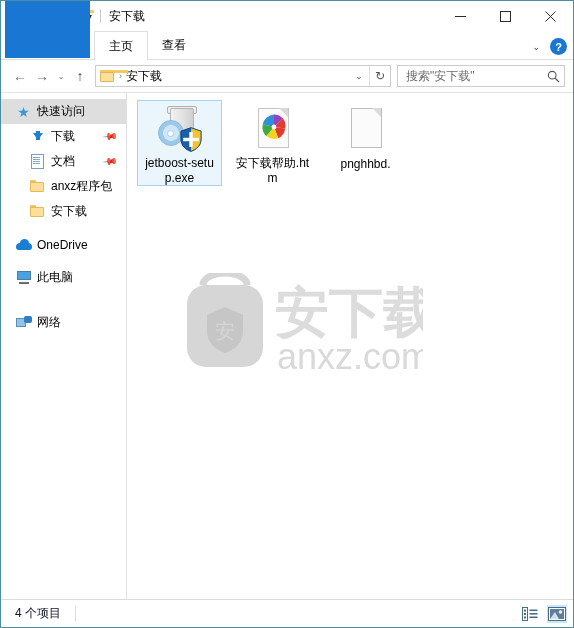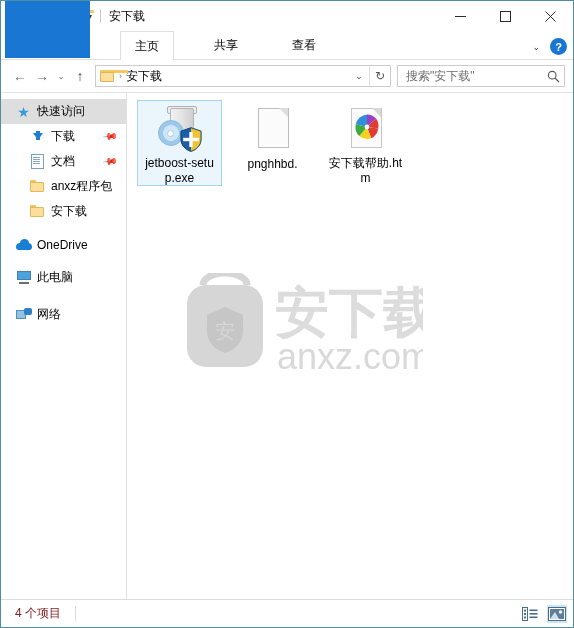--- a/index.html
+++ b/index.html
@@ -108,21 +108,20 @@
 
   
   .ribbon {
     height: 28px;
     min-height: 28px;
     display: flex;
     align-items: flex-end;
     background: #ffffff;
     position: relative;
     border-bottom: 1px solid #dfdfdf;
-    gap: 26px;
   }
   .tab {
     height: 28px;
     padding: 0 14px;
     display: flex;
     align-items: center;
     font-size: 12px;
     color: #000;
     box-sizing: border-box;
     white-space: nowrap;
@@ -579,21 +578,21 @@
     height: 27px;
     min-height: 27px;
     border-top: 1px solid #dcdcdc;
     display: flex;
     align-items: center;
     padding: 0 6px 0 14px;
     background: #ffffff;
   }
   .status-text {
     font-size: 12px;
-    color: #7f1d1d;
+    color: #0f172a;
     white-space: nowrap;
   }
   .status-sep {
     width: 1px; height: 15px;
     background: #dcdcdc;
     margin-left: 14px;
   }
   .status-right {
     margin-left: auto;
     display: flex;
@@ -656,21 +655,20 @@
           <line x1="0.5" y1="0.5" x2="10.5" y2="10.5" stroke="currentColor" stroke-width="1"></line>
           <line x1="10.5" y1="0.5" x2="0.5" y2="10.5" stroke="currentColor" stroke-width="1"></line>
         </svg>
       </div>
     </div>
   </div>
 
   <div class="ribbon">
     <div class="tab file">文件</div>
     <div class="tab active">主页</div>
-    <div class="tab">共享</div>
     <div class="tab">查看</div>
     <div class="ribbon-right">
       <span class="chev">⌄</span>
       <span class="help-btn">?</span>
     </div>
   </div>
 
   <div class="addressbar">
     <div class="navbtn">←</div>
     <div class="navbtn">→</div>
@@ -756,21 +754,21 @@
         <span class="nav-label">OneDrive</span>
       </div>
 
       <div class="nav-item lvl0" style="margin-top:8px">
         <span class="nav-ico">
             <span class="ico-pc"></span>
           </span>
         <span class="nav-label">此电脑</span>
       </div>
 
-      <div class="nav-item lvl0" style="margin-top:12px">
+      <div class="nav-item lvl0" style="margin-top:20px">
         <span class="nav-ico">
             <span class="ico-net"></span>
           </span>
         <span class="nav-label">网络</span>
       </div>
     </div>
 
     <div class="content">
 
       <div class="files">
@@ -786,42 +784,42 @@
               <path d="M11 0.8 L21 4.2 V12 C21 18.5 16.5 22.6 11 24.3 C5.5 22.6 1 18.5 1 12 V4.2 Z" fill="none" stroke="#14477d" stroke-width="0.8"></path>
               <rect x="9.3" y="5" width="3.4" height="15" fill="#ffffff"></rect>
               <rect x="3.2" y="10.8" width="15.6" height="3.4" fill="#ffffff"></rect>
             </svg>
           </div>
           <div class="file-name">jetboost-setup.exe</div>
         </div>
 
 
         <div class="file">
-          <div class="file-ico doc-ico">
-            <span class="page"></span>
-            <span class="fold"></span>
-          </div>
-          <div class="file-name">pnghhbd.</div>
-        </div>
-
-        <div class="file">
           <div class="file-ico htm-ico">
             <span class="page"></span>
             <span class="fold"></span>
             <svg class="wheel" viewBox="0 0 40 40">
               <path d="M20 20 L20 2 A18 18 0 0 1 33 8 Z" fill="#9b3fc4"></path>
               <path d="M20 20 L33 8 A18 18 0 0 1 36 22 Z" fill="#e03c31"></path>
               <path d="M20 20 L36 22 A18 18 0 0 1 26 36 Z" fill="#e03c31"></path>
               <path d="M20 20 L26 36 A18 18 0 0 1 9 33 Z" fill="#f3d220"></path>
               <path d="M20 20 L9 33 A18 18 0 0 1 4 16 Z" fill="#3faa3f"></path>
               <path d="M20 20 L4 16 A18 18 0 0 1 20 2 Z" fill="#2f8fd8"></path>
               <circle cx="20" cy="20" r="3.4" fill="#ffffff"></circle>
             </svg>
           </div>
           <div class="file-name">安下载帮助.htm</div>
+        </div>
+
+        <div class="file">
+          <div class="file-ico doc-ico">
+            <span class="page"></span>
+            <span class="fold"></span>
+          </div>
+          <div class="file-name">pnghhbd.</div>
         </div>
 
       </div>
 
       <div class="watermark">
         <svg viewBox="0 0 256 110" width="256" height="110">
           <g fill="#d6d6d6">
             <path d="M36 12 a22 12 0 0 1 44 0" fill="none" stroke="#d6d6d6" stroke-width="7"></path>
             <rect x="20" y="12" width="76" height="82" rx="19"></rect>
           </g>

